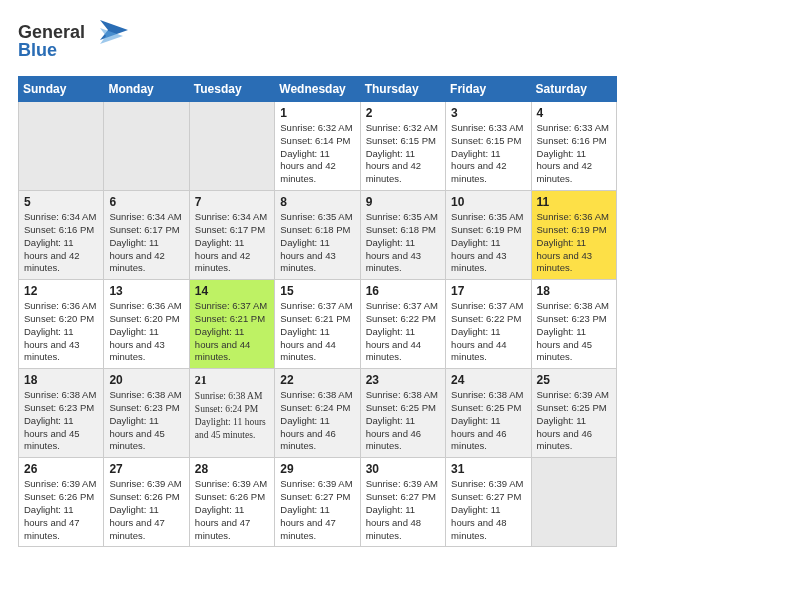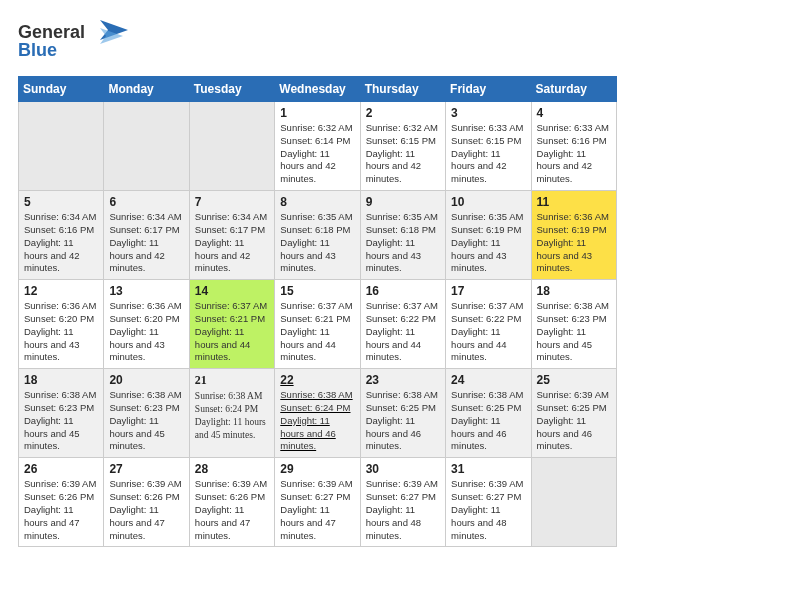--- a/index.html
+++ b/index.html
@@ -206,21 +206,21 @@
             <div class="day-info">Sunrise: 6:38 AM<br>Sunset: 6:23 PM<br>Daylight: 11 hours and 45 minutes.</div>
           </td>
           <td style="background: rgb(240, 240, 240);">
             <div class="day-number">20</div>
             <div class="day-info">Sunrise: 6:38 AM<br>Sunset: 6:23 PM<br>Daylight: 11 hours and 45 minutes.</div>
           </td>
           <td style="background: rgb(240, 240, 240); font-family: Liberation Serif, serif;">
             <div class="day-number">21</div>
             <div class="day-info">Sunrise: 6:38 AM<br>Sunset: 6:24 PM<br>Daylight: 11 hours and 45 minutes.</div>
           </td>
-          <td style="background: rgb(240, 240, 240); text-decoration: underline;">
+          <td style="background: rgb(240, 240, 240);">
             <div class="day-number">22</div>
             <div class="day-info">Sunrise: 6:38 AM<br>Sunset: 6:24 PM<br>Daylight: 11 hours and 46 minutes.</div>
           </td>
           <td style="background: rgb(240, 240, 240);">
             <div class="day-number">23</div>
             <div class="day-info">Sunrise: 6:38 AM<br>Sunset: 6:25 PM<br>Daylight: 11 hours and 46 minutes.</div>
           </td>
           <td style="background: rgb(240, 240, 240); margin-top: 32px;">
             <div class="day-number">24</div>
             <div class="day-info">Sunrise: 6:38 AM<br>Sunset: 6:25 PM<br>Daylight: 11 hours and 46 minutes.</div>

